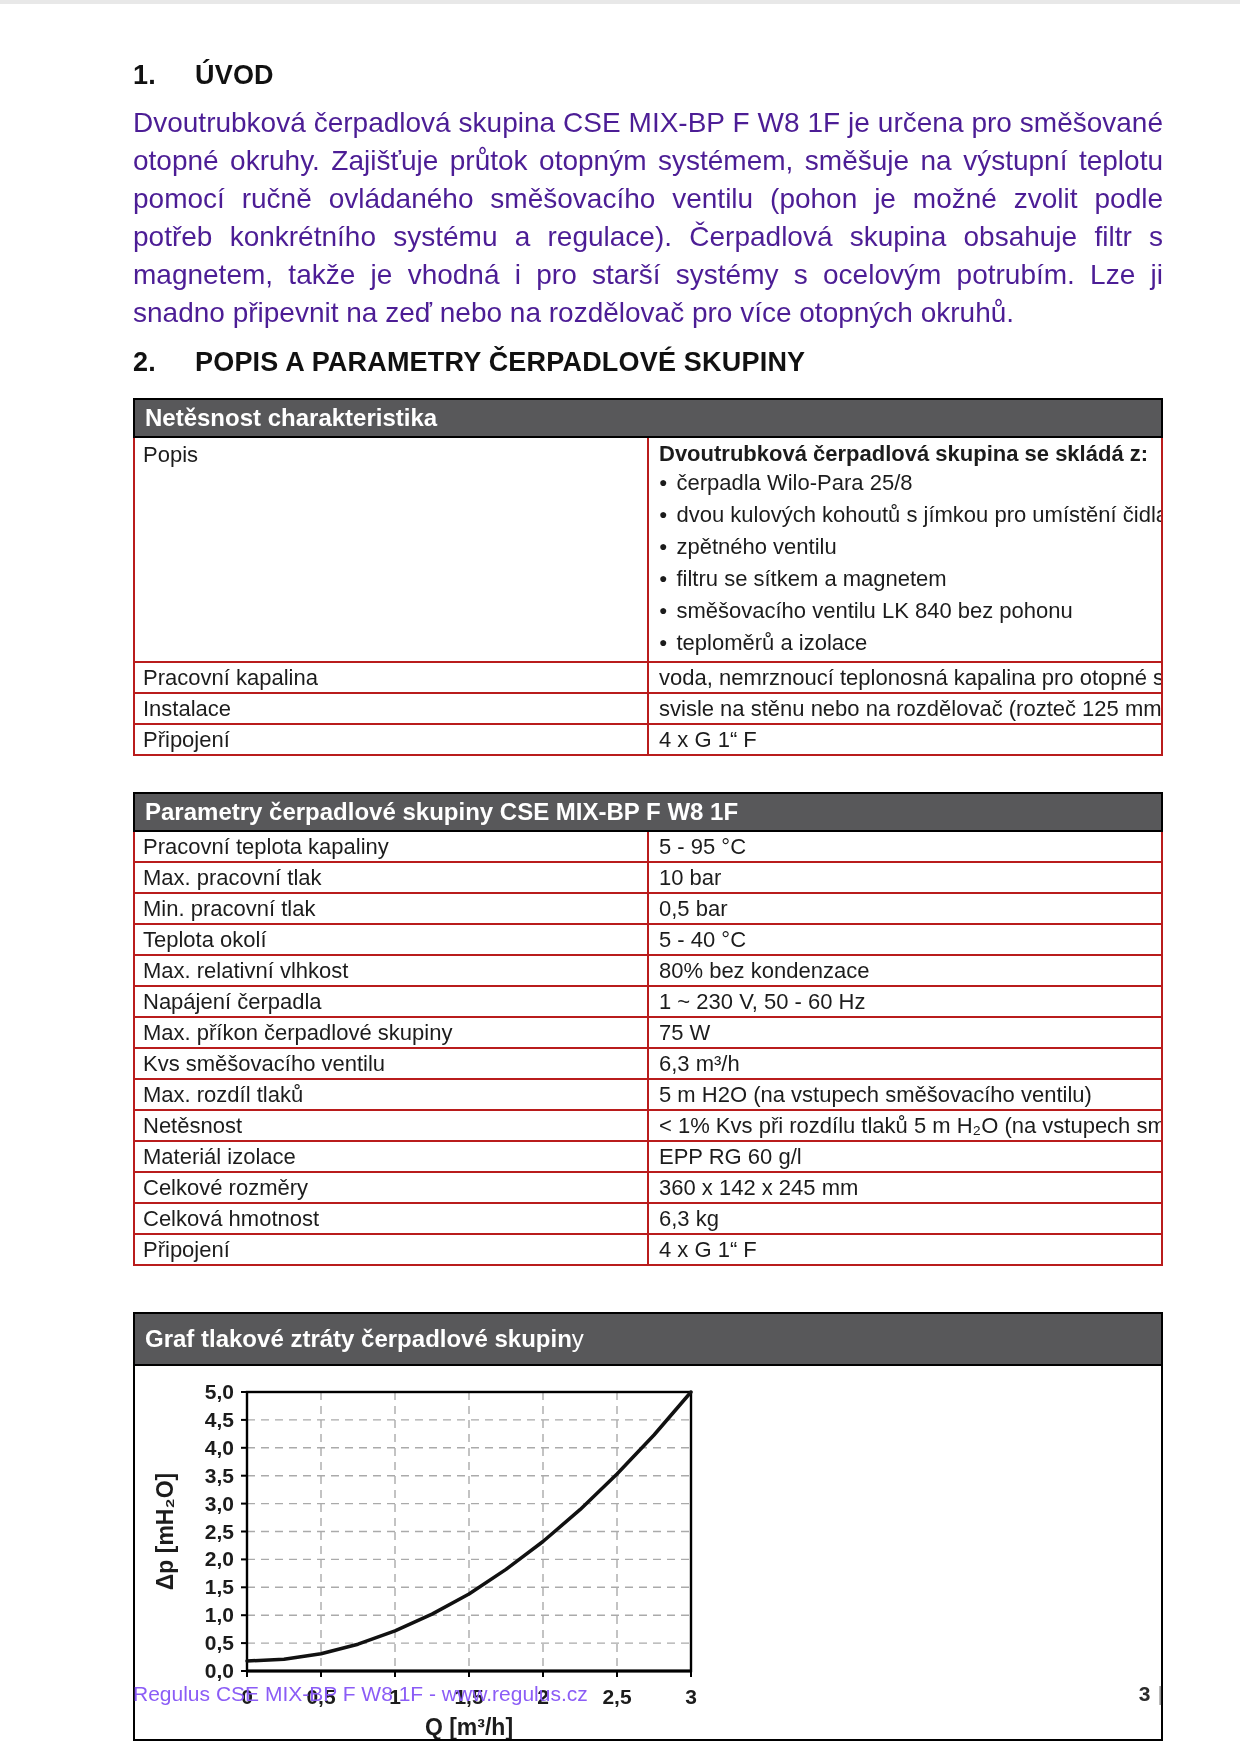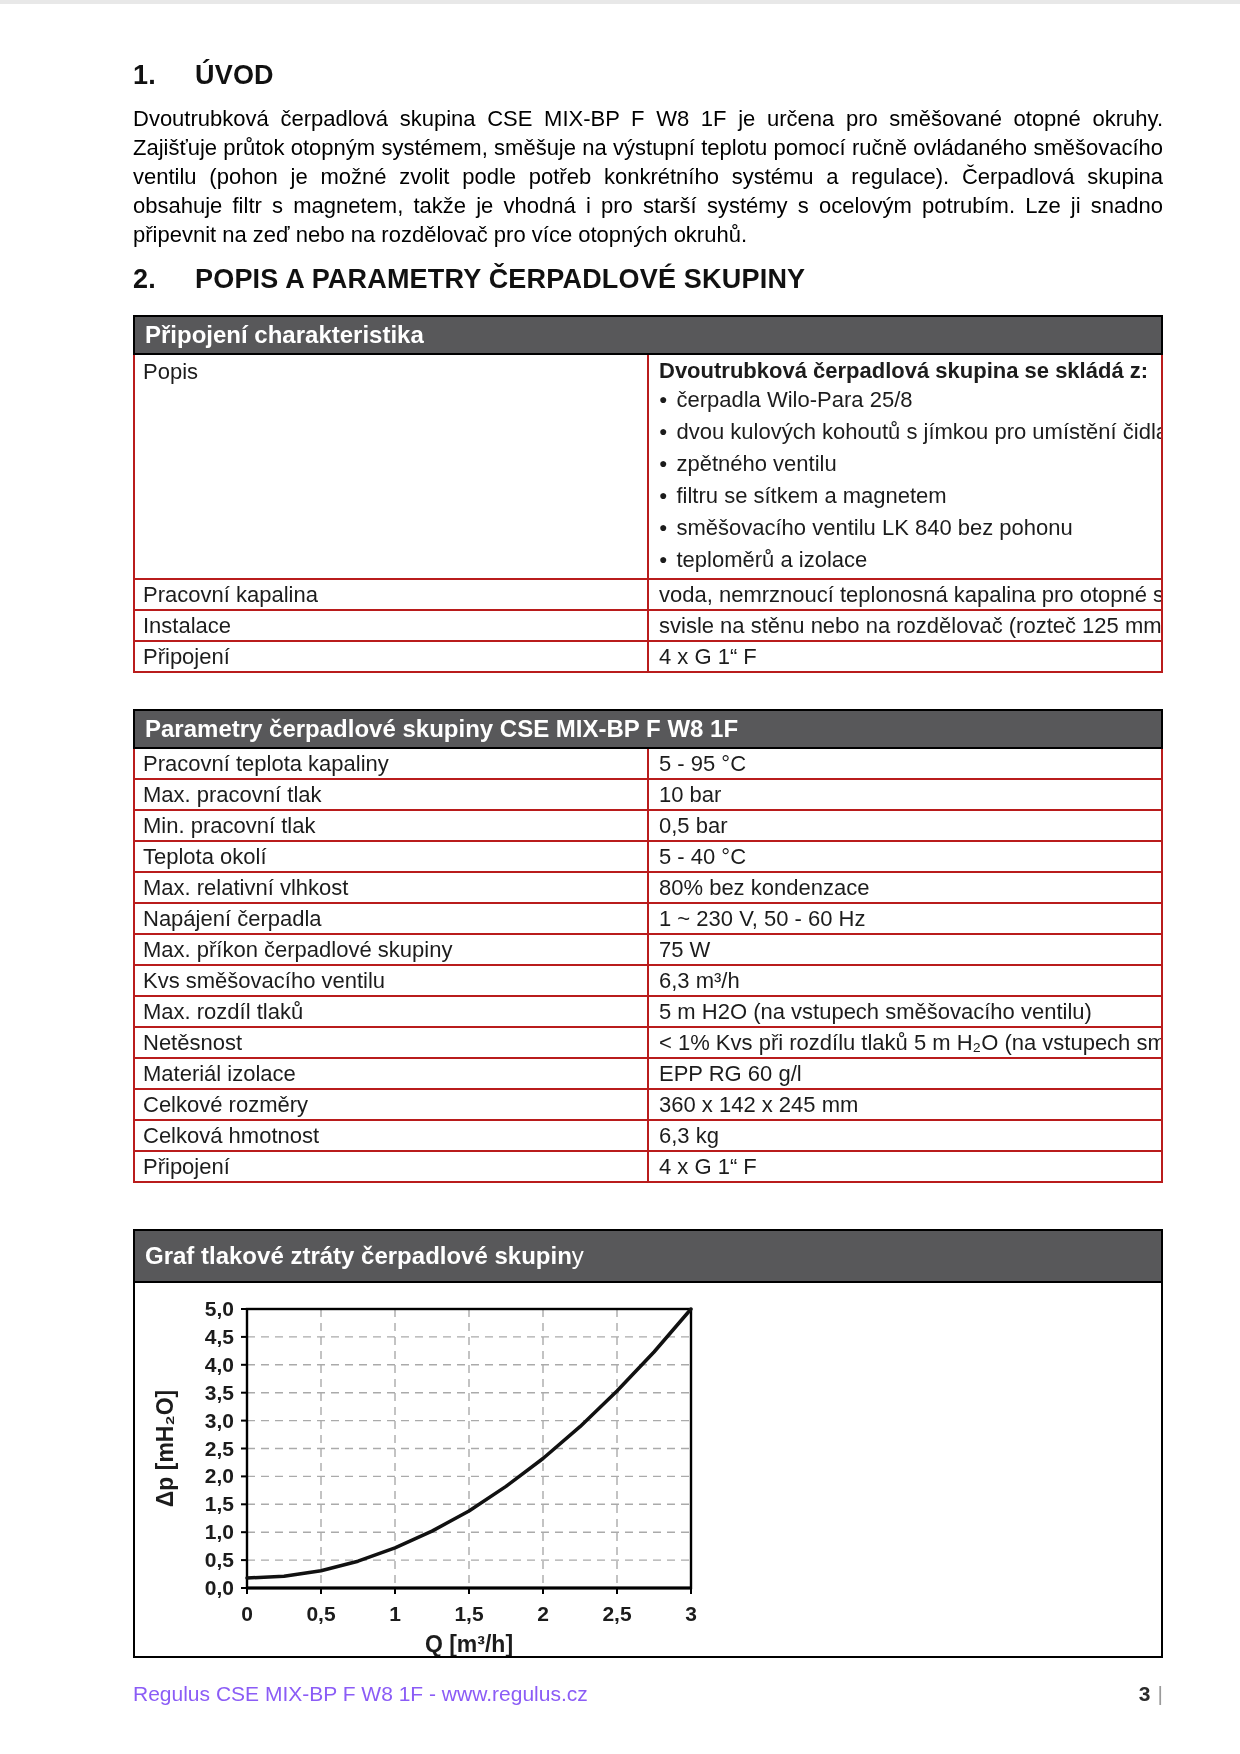--- a/index.html
+++ b/index.html
@@ -7,21 +7,21 @@
     position:relative; width:1240px; height:1754px; background:#ffffff;
     font-family:"Liberation Sans", sans-serif; color:#1c1c1c; overflow:hidden;
     margin:4px auto;
   }
   .content{position:absolute; left:133px; top:0; width:1030px;}
   .heading{font-weight:bold; font-size:27px; color:#111; letter-spacing:0.2px;}
   .heading .hnum{display:inline-block; width:62px;}
   #heading-1{margin-top:56px; margin-bottom:13px;}
   #heading-2{margin-top:0; margin-bottom:20px;}
   .intro{
-    font-size:22px; line-height:29px; text-align:justify; margin:0 0 15px 0; color:#000000;
+    font-size:28px; line-height:38px; text-align:justify; margin:0 0 15px 0; color:#4c1d95;
   }
   table.datatable{
     width:100%; border-collapse:collapse; border:2px solid #000; table-layout:fixed;
     font-size:22px;
   }
   table.datatable th{
     background:#58585a; color:#fff; font-weight:bold; font-size:24px;
     text-align:left; padding:4px 10px; border:2px solid #000; height:28px;
   }
   table.datatable td{
@@ -66,21 +66,21 @@
 
     <p class="intro">Dvoutrubková čerpadlová skupina CSE MIX-BP F W8 1F je určena pro směšované otopné okruhy. Zajišťuje průtok otopným systémem, směšuje na výstupní teplotu pomocí ručně ovládaného směšovacího ventilu (pohon je možné zvolit podle potřeb konkrétního systému a regulace). Čerpadlová skupina obsahuje filtr s magnetem, takže je vhodná i pro starší systémy s ocelovým potrubím. Lze ji snadno připevnit na zeď nebo na rozdělovač pro více otopných okruhů.</p>
 
     <div class="heading" id="heading-2">
       <span class="hnum">2.</span><span>POPIS A PARAMETRY ČERPADLOVÉ SKUPINY</span>
     </div>
 
     <table class="datatable" id="table-basic">
       <thead>
         <tr>
-          <th colspan="2">Připojení charakteristika</th>
+          <th colspan="2">Netěsnost charakteristika</th>
         </tr>
       </thead>
       <tbody id="basic-body">
           <tr>
             <td class="lbl top">Popis</td>
             <td class="val">
               <div class="val-title">Dvoutrubková čerpadlová skupina se skládá z:</div>
               <div class="bullet-line"><span class="dot">●</span><span>čerpadla Wilo-Para 25/8</span></div>
               <div class="bullet-line"><span class="dot">●</span><span>dvou kulových kohoutů s jímkou pro umístění čidla</span></div>
               <div class="bullet-line"><span class="dot">●</span><span>zpětného ventilu</span></div>

